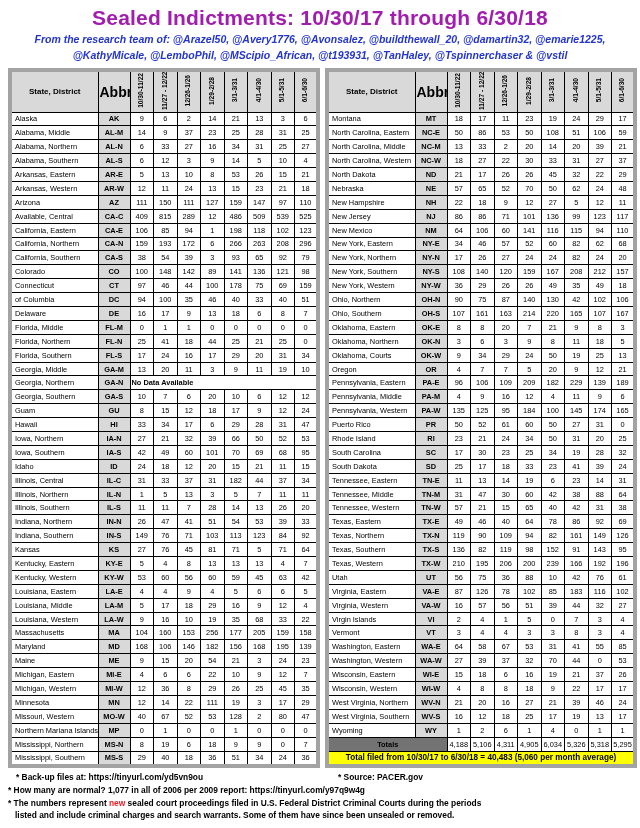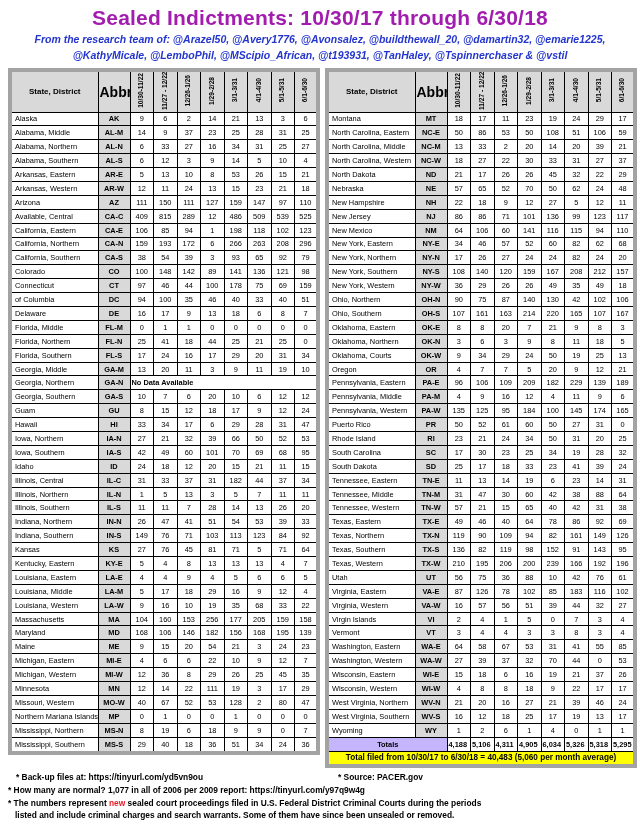--- a/index.html
+++ b/index.html
@@ -30,22 +30,22 @@
   th.col-abbrev { font-size:14px; }
   th.col-period { padding:0; }
   .rot {
     display:inline-block; writing-mode:vertical-rl; transform:rotate(180deg);
     font-size:6.6px; font-weight:bold; line-height:1; max-height:38px; white-space:nowrap;
   }
   .state-cell { text-align:left; padding-left:3px; background:#fff; }
   .abbrev-cell { background:#d9d9d9; font-weight:bold; text-align:center; }
   .value-cell { text-align:center; background:#fff; }
   .note-cell { text-align:left; font-weight:bold; background:#fff; }
-  .totals-label { text-align:center; font-weight:bold; background:#c4b5fd; }
-  .totals-value { text-align:left; font-weight:bold; background:#fff; }
+  .totals-label { text-align:center; font-weight:bold; background:#737373; }
+  .totals-value { text-align:center; font-weight:normal; background:#fff; }
   .banner-cell {
     background:#ffff00; font-weight:bold; text-align:center; font-size:8.2px;
   }
 
   .footnotes { margin-top:3px; font-size:8.4px; font-weight:bold; line-height:1.5; }
   .fn-row1 { display:flex; }
   .fn-backup { width:322px;margin-left:8px; }
   .fn-new { color:#ed1c24; }
   .fn-indent { padding-left:7px; }
 </style>
@@ -469,20 +469,32 @@
             <td class="value-cell">5</td>
             <td class="value-cell">4</td>
             <td class="value-cell">8</td>
             <td class="value-cell">13</td>
             <td class="value-cell">13</td>
             <td class="value-cell">13</td>
             <td class="value-cell">4</td>
             <td class="value-cell">7</td>
           </tr>
           <tr>
+            <td class="state-cell">Kentucky, Western</td>
+            <td class="abbrev-cell">KY-W</td>
+            <td class="value-cell">53</td>
+            <td class="value-cell">60</td>
+            <td class="value-cell">56</td>
+            <td class="value-cell">60</td>
+            <td class="value-cell">59</td>
+            <td class="value-cell">45</td>
+            <td class="value-cell">63</td>
+            <td class="value-cell">42</td>
+          </tr>
+          <tr>
             <td class="state-cell">Louisiana, Eastern</td>
             <td class="abbrev-cell">LA-E</td>
             <td class="value-cell">4</td>
             <td class="value-cell">4</td>
             <td class="value-cell">9</td>
             <td class="value-cell">4</td>
             <td class="value-cell">5</td>
             <td class="value-cell">6</td>
             <td class="value-cell">6</td>
             <td class="value-cell">5</td>

